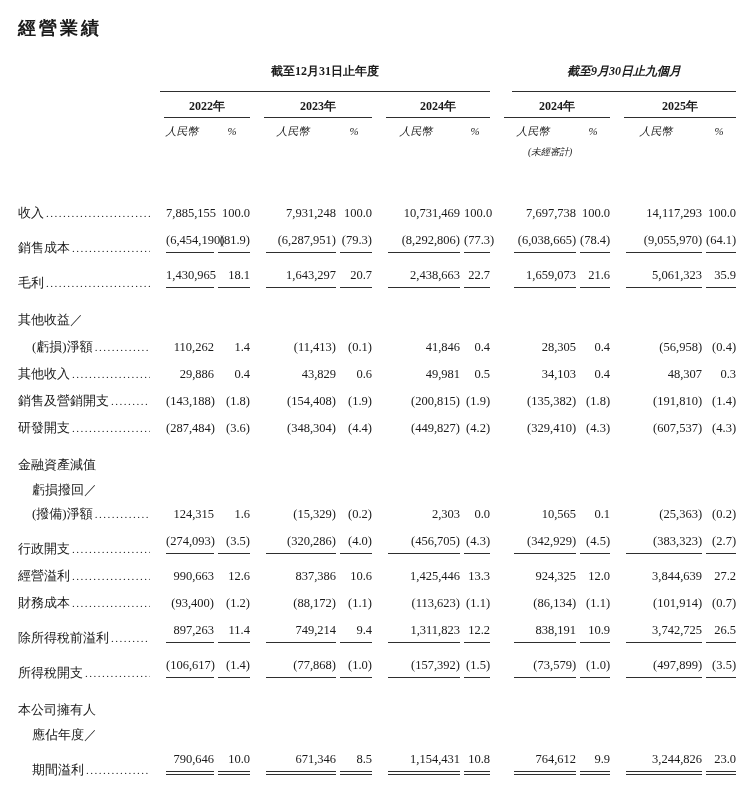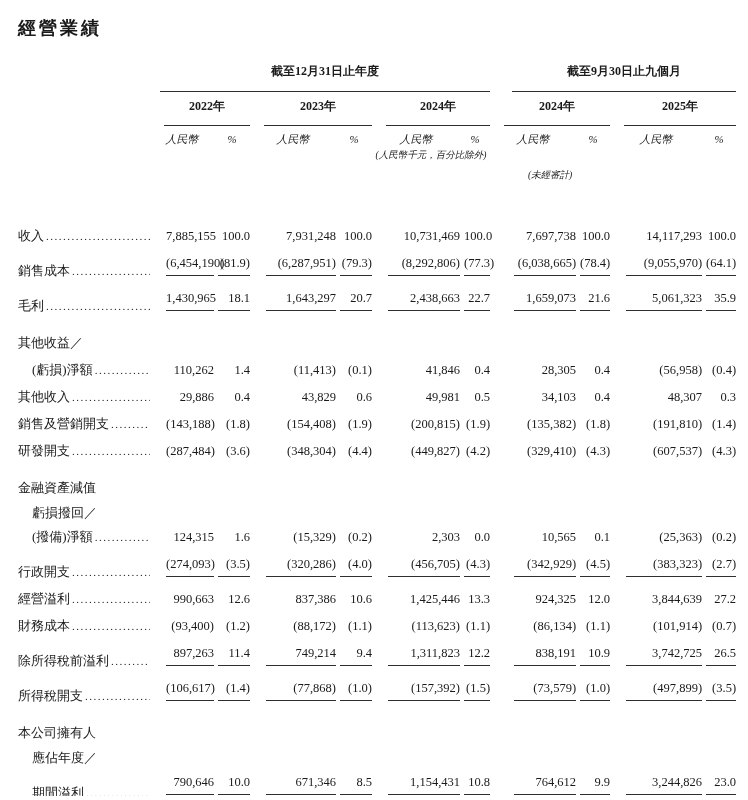--- a/index.html
+++ b/index.html
@@ -27,26 +27,26 @@
   td,th { margin:0; padding:0; vertical-align:bottom; font-weight:normal; }
 
   
   th.grp { padding-bottom:0; }
   th.grp .gline {
     font-weight:bold; font-size:12px; line-height:15px;
     text-align:center; white-space:nowrap;
     border-bottom:1px solid #2e2e2e; padding-bottom:12px;
   }
   th.grp1 .gline { margin-left:10px; }
-  th.grp2 .gline { margin-left:22px; }
+  th.grp2 .gline { margin-left:22px;font-style:italic; }
   th.yr { padding-top:7px; }
   th.yr .yline {
     font-weight:bold; font-size:12px; line-height:14px;
     text-align:center; white-space:nowrap;
-    border-bottom:1px solid #2e2e2e; padding-bottom:12px;
+    border-bottom:1px solid #2e2e2e; padding-bottom:4px;
     margin-left:14px;
   }
   tr.cur-row th {
     padding-top:6px;
     font-style:italic; font-size:11px; line-height:14px;
     text-align:center; white-space:nowrap;
   }
   tr.note-row td {
     text-align:center; font-style:italic;
     font-size:9.5px; line-height:12px; white-space:nowrap;
@@ -143,26 +143,20 @@
         <th>%</th>
         <th>人民幣</th>
         <th>%</th>
         <th>人民幣</th>
         <th>%</th>
         <th>人民幣</th>
         <th>%</th>
         <th>人民幣</th>
         <th>%</th>
       </tr>
-      <tr class="note-row">
-        <td></td>
-        <td colspan="4"></td>
-        <td colspan="2">(人民幣千元，百分比除外)</td>
-        <td colspan="4"></td>
-      </tr>
       <tr class="note-row note-row2">
         <td colspan="7"></td>
         <td colspan="2">(未經審計)</td>
         <td colspan="2"></td>
       </tr>
       <tr class="head-space">
         <td colspan="11"></td>
       </tr>
     </thead>
     <tbody>

